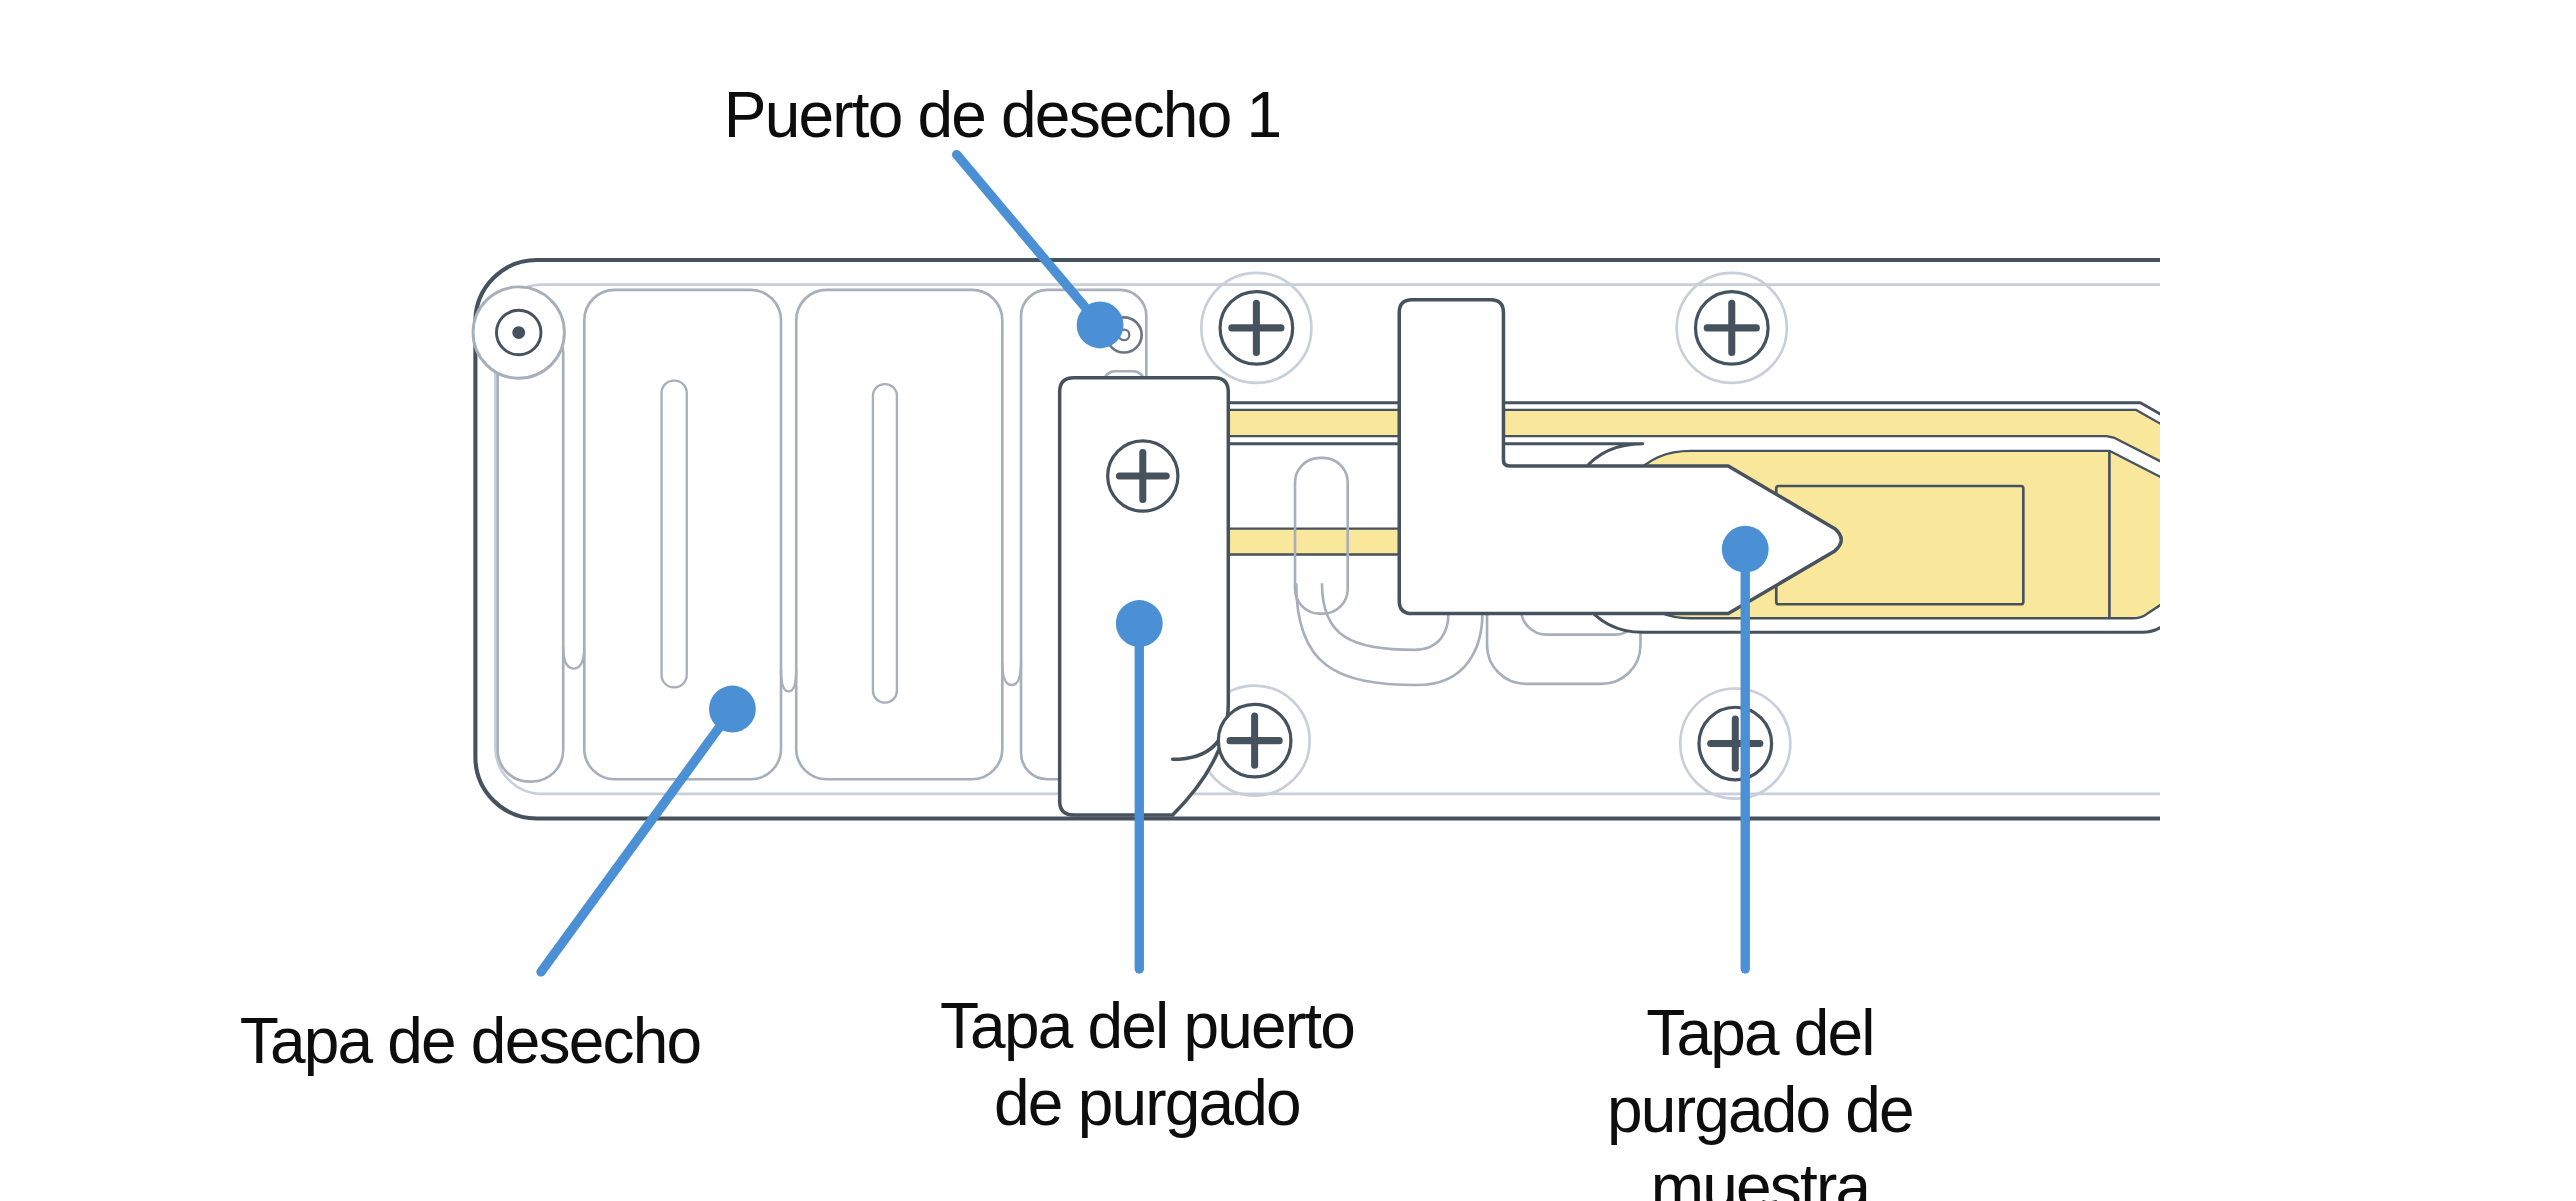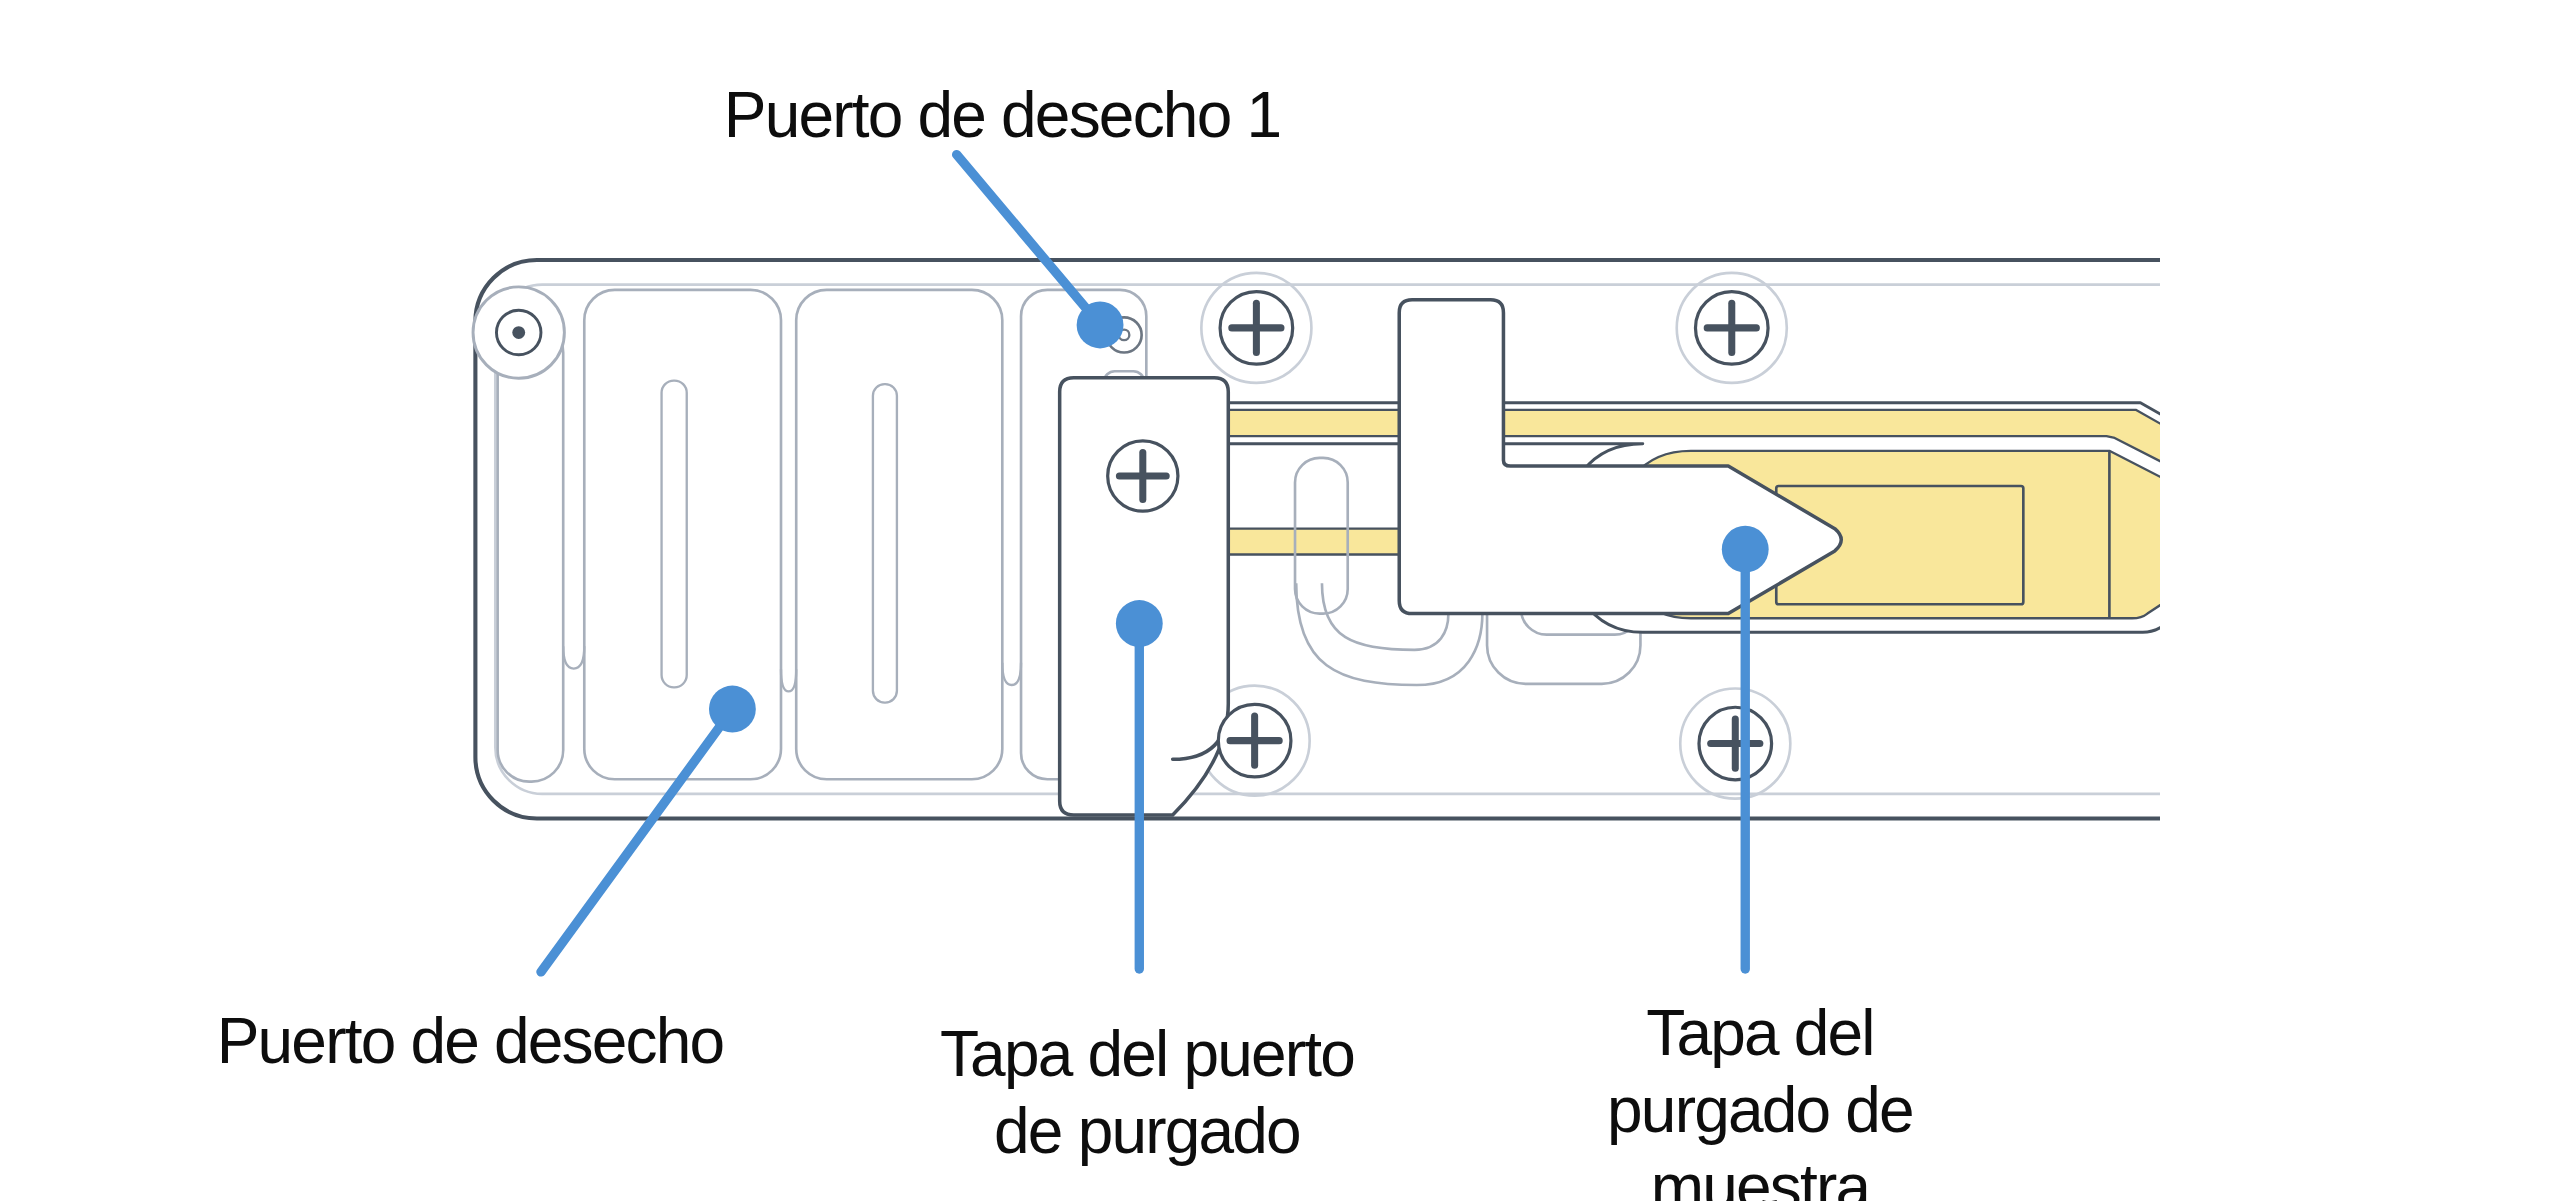--- a/index.html
+++ b/index.html
@@ -143,20 +143,20 @@
         <circle class="callout-dot" cx="1946" cy="1065" r="40"></circle>
       </g>
       <g>
         <line class="callout-line" x1="2981" y1="942" x2="2981" y2="1655"></line>
         <circle class="callout-dot" cx="2981" cy="938" r="40"></circle>
       </g>
     </g>
   </svg>
 
   <div class="callout-label" style="left: 1002px; top: 77px; color: rgb(13, 13, 13);">Puerto de desecho 1</div>
-  <div class="callout-label" style="left: 470px; top: 1003px; color: rgb(13, 13, 13);">Puerto de desecho</div>
-  <div class="callout-label" style="left: 1147px; top: 988px; color: rgb(13, 13, 13); margin-top: 28px;">Tapa del puerto
+  <div class="callout-label" style="left: 470px; top: 1003px; color: rgb(13, 13, 13);">Tapa de desecho</div>
+  <div class="callout-label" style="left: 1147px; top: 988px; color: rgb(13, 13, 13);">Tapa del puerto
 de purgado</div>
   <div class="callout-label" style="left: 1760px; top: 995px; color: rgb(13, 13, 13);">Tapa del purgado de
 muestra SpotON</div>
 
 </div>
 
 
 </body></html>

